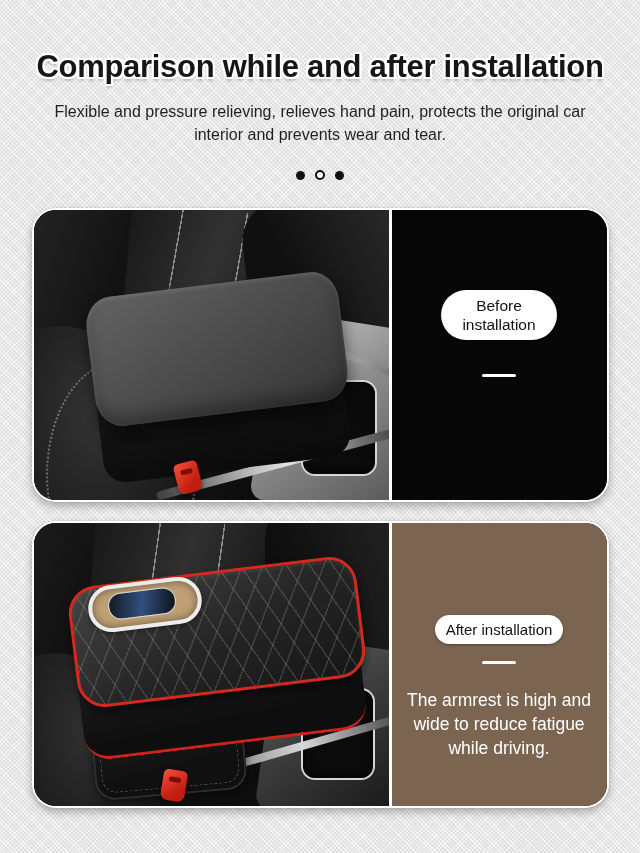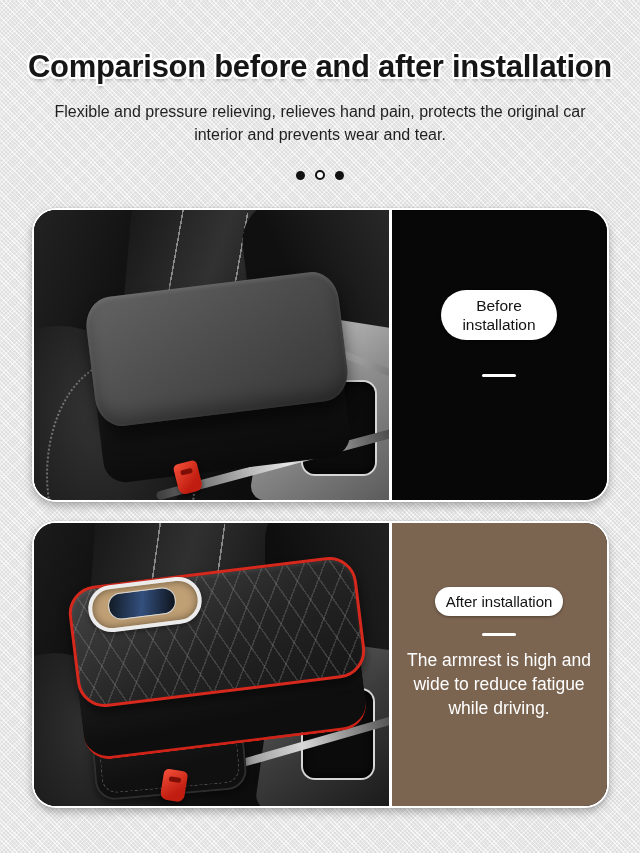--- a/index.html
+++ b/index.html
@@ -42,36 +42,36 @@
   .panel.before { height:294px; }
   .panel.after  { height:287px; margin-top:19px; }
 
   .photo { position:relative; flex:0 0 355px; overflow:hidden; background:linear-gradient(115deg,#232323,#0d0d0d 70%); }
 
   .caption {
     flex:1; border-left:3px solid #fff;
     display:flex; flex-direction:column; align-items:center; text-align:center;
   }
   .caption.black { background:#070707; padding-top:80px;gap:20px; }
-  .caption.brown { background:#7b6450; padding-top:64px; }
+  .caption.brown { background:#7b6450; padding-top:92px; }
 
   .badge {
     background:#fff; color:#121212; border-radius:26px;
     box-shadow:0 1px 3px rgba(0,0,0,.35);
   }
   .badge.two-line { width:116px; font-size:15.5px; line-height:19px; padding:6px 0; }
   .badge.one-line { font-size:15px; line-height:17px; padding:6px 11px; white-space:nowrap; }
 
   .dash { width:34px; height:3px; background:#fff; border-radius:2px; }
   .caption.black .dash { margin:14px 0 11px; }
   .caption.brown .dash { margin:17px 0 12px; }
 
   .desc { color:#fff; font-size:17.5px; line-height:24px; }
   .caption.black .desc { width:208px; }
-  .caption.brown .desc { width:196px; }
+  .caption.brown .desc { width:196px;margin-top:12px; }
 
   
   .photo div { position:absolute; }
   .stitches {
     background:repeating-linear-gradient(94deg, transparent 0 32px,
       rgba(215,215,215,.55) 32px 33.5px, transparent 33.5px 64px);
     -webkit-mask-image:linear-gradient(#000 55%, transparent 95%);
     mask-image:linear-gradient(#000 55%, transparent 95%);
   }
   .buckle {
@@ -158,21 +158,21 @@
                    background:linear-gradient(100deg,#101820,#33507e 50%,#0d1117);
                    border:1px solid #d8d8d8; }
   .ap-buckle     { left:128px; bottom:5px; transform:rotate(9deg); }
 </style>
 </head>
 <body>
 
 <div class="page">
 
   <div class="header">
-    <div class="title-line">Comparison before and after installation</div>
+    <div class="title-line">Comparison while and after installation</div>
     <p class="subtitle">Flexible and pressure relieving, relieves hand pain, protects the original car interior and prevents wear and tear.</p>
     <div class="dots">
       <span class="dot"></span>
       <span class="dot hollow"></span>
       <span class="dot"></span>
     </div>
   </div>
 
   <section class="panel before">
     <div class="photo">

